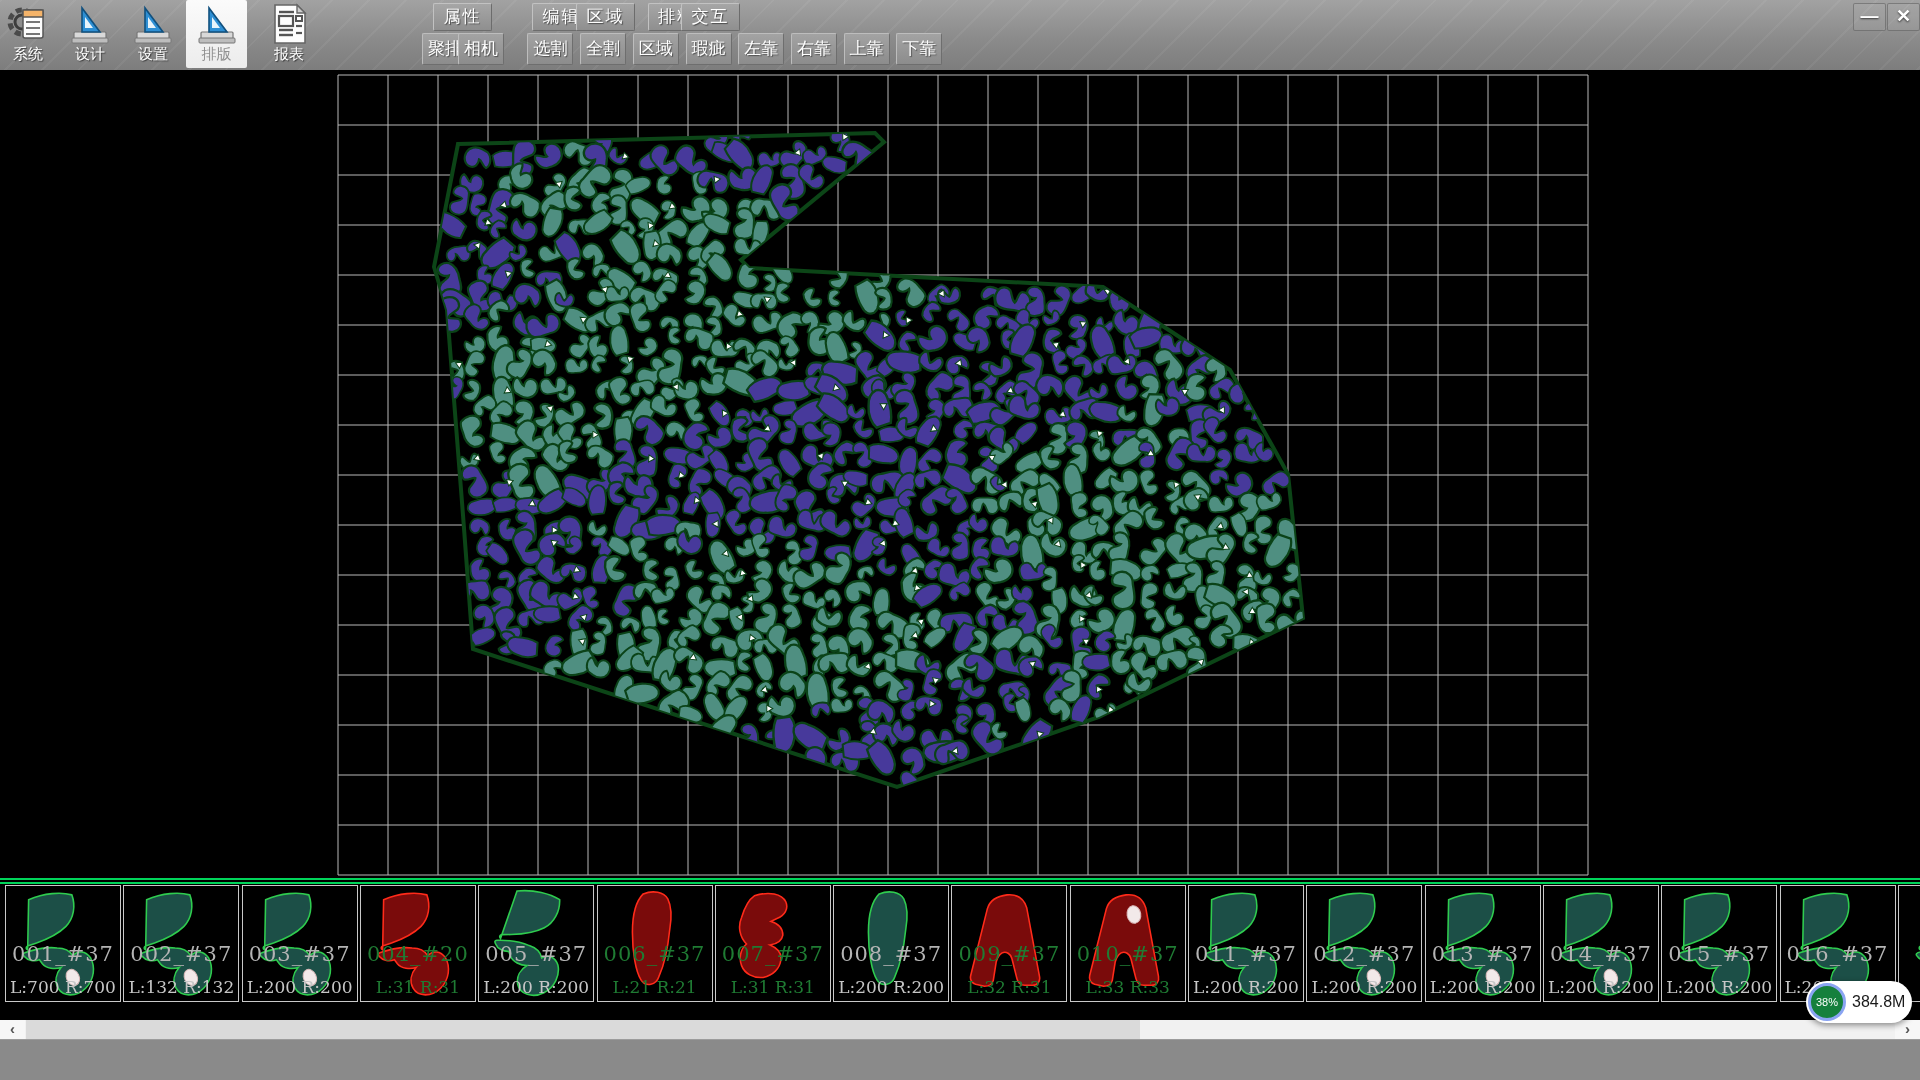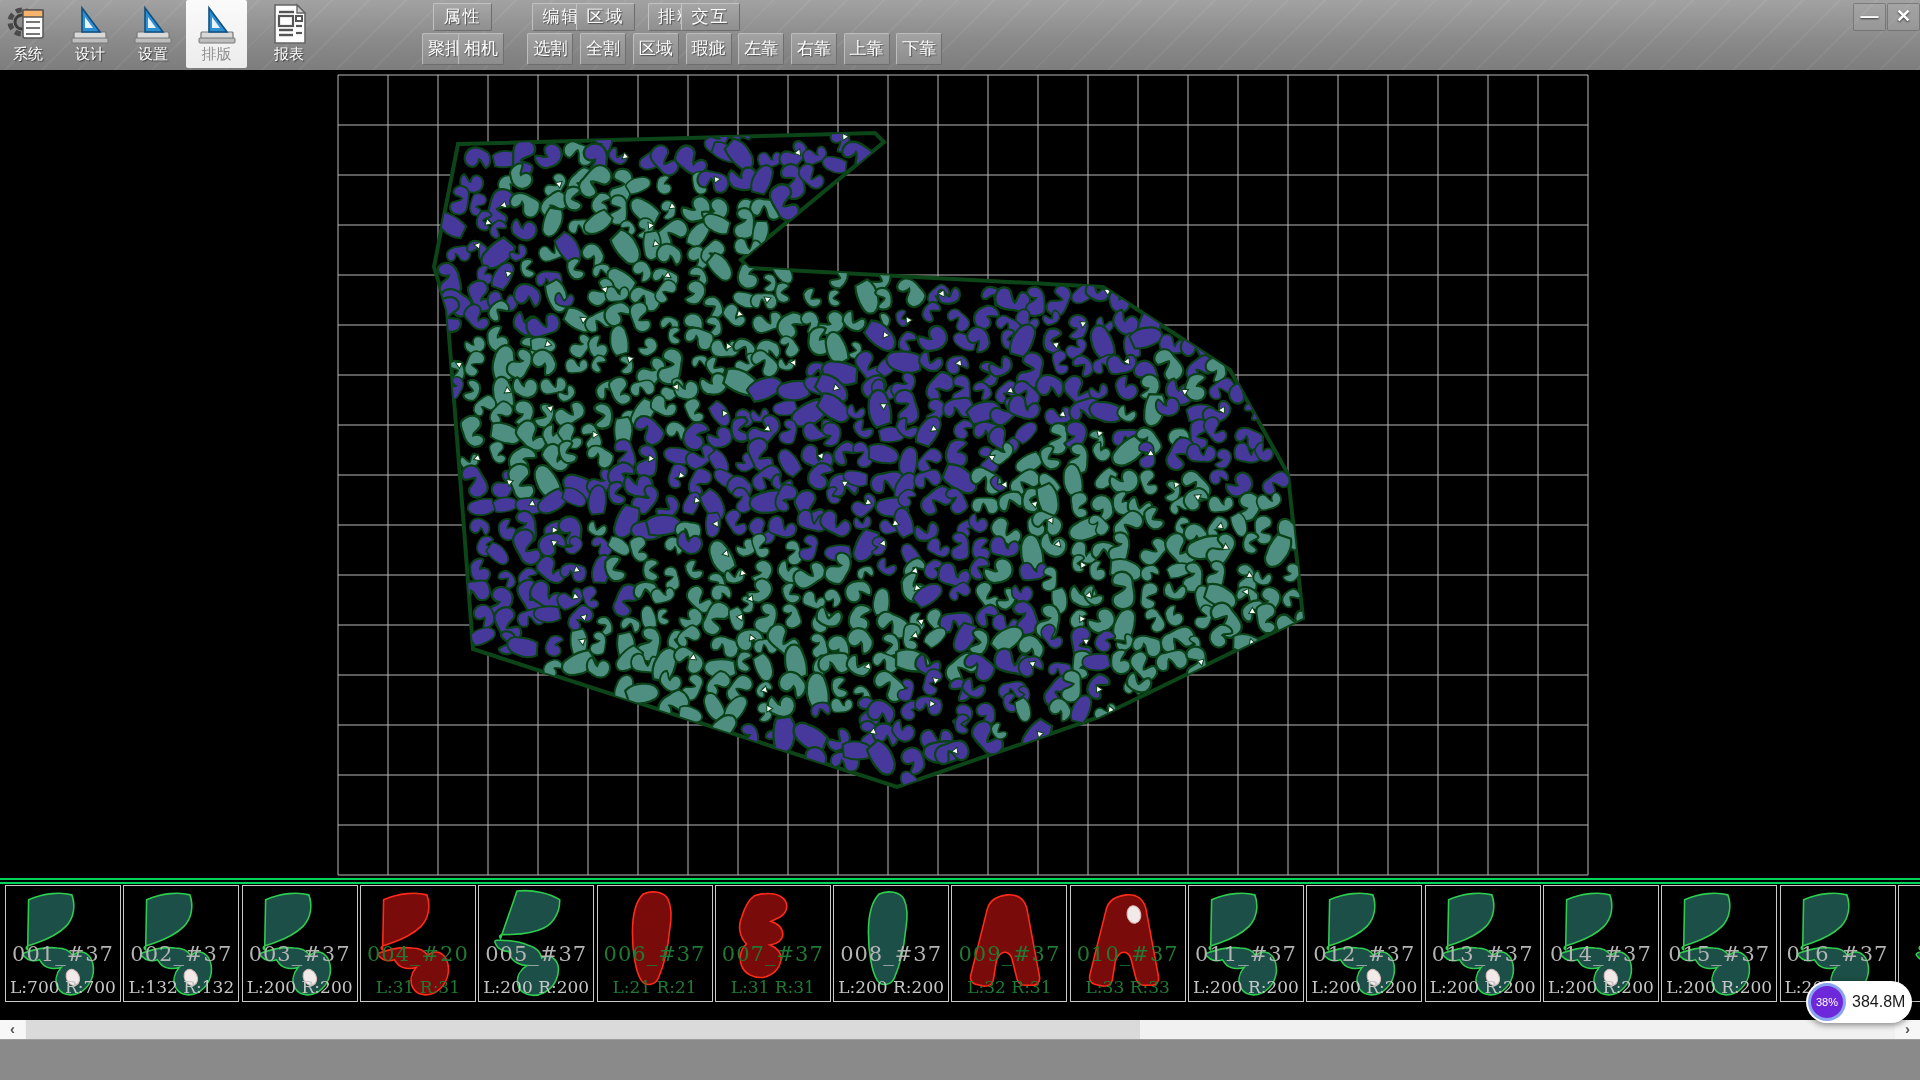--- a/index.html
+++ b/index.html
@@ -51,21 +51,21 @@
   .sarrow{position:absolute;top:0;width:25px;height:19px;background:#f7f7f7;color:#555;
     font-size:15px;font-weight:bold;text-align:center;line-height:18px;}
   #sthumb{position:absolute;left:26px;top:0;width:1114px;height:19px;background:#dadada;}
   #statusbar{position:absolute;left:0;top:1039px;width:1920px;height:41px;background:#8a8a8a;
     border-top:1px solid #9c9c9c;}
 
   
   #badge{position:absolute;left:1806px;top:981px;width:106px;height:42px;background:#fff;
     border-radius:21px;box-shadow:0 2px 6px rgba(0,0,0,.45);}
   #badge .bcirc{position:absolute;left:2px;top:2px;width:38px;height:38px;border-radius:50%;
-    background:#6d28d9;border:3px solid #8aa4f2;box-sizing:border-box;
+    background:#15803d;border:3px solid #8aa4f2;box-sizing:border-box;
     color:#fff;font-size:11px;text-align:center;line-height:32px;}
   #badge .btxt{position:absolute;left:46px;top:0;height:42px;line-height:42px;
     color:#1a1a1a;font-size:16px;}
 </style>
 </head>
 <body>
 <div id="app">
 
   <div class="titlebar">
     <div class="scratches"></div>

